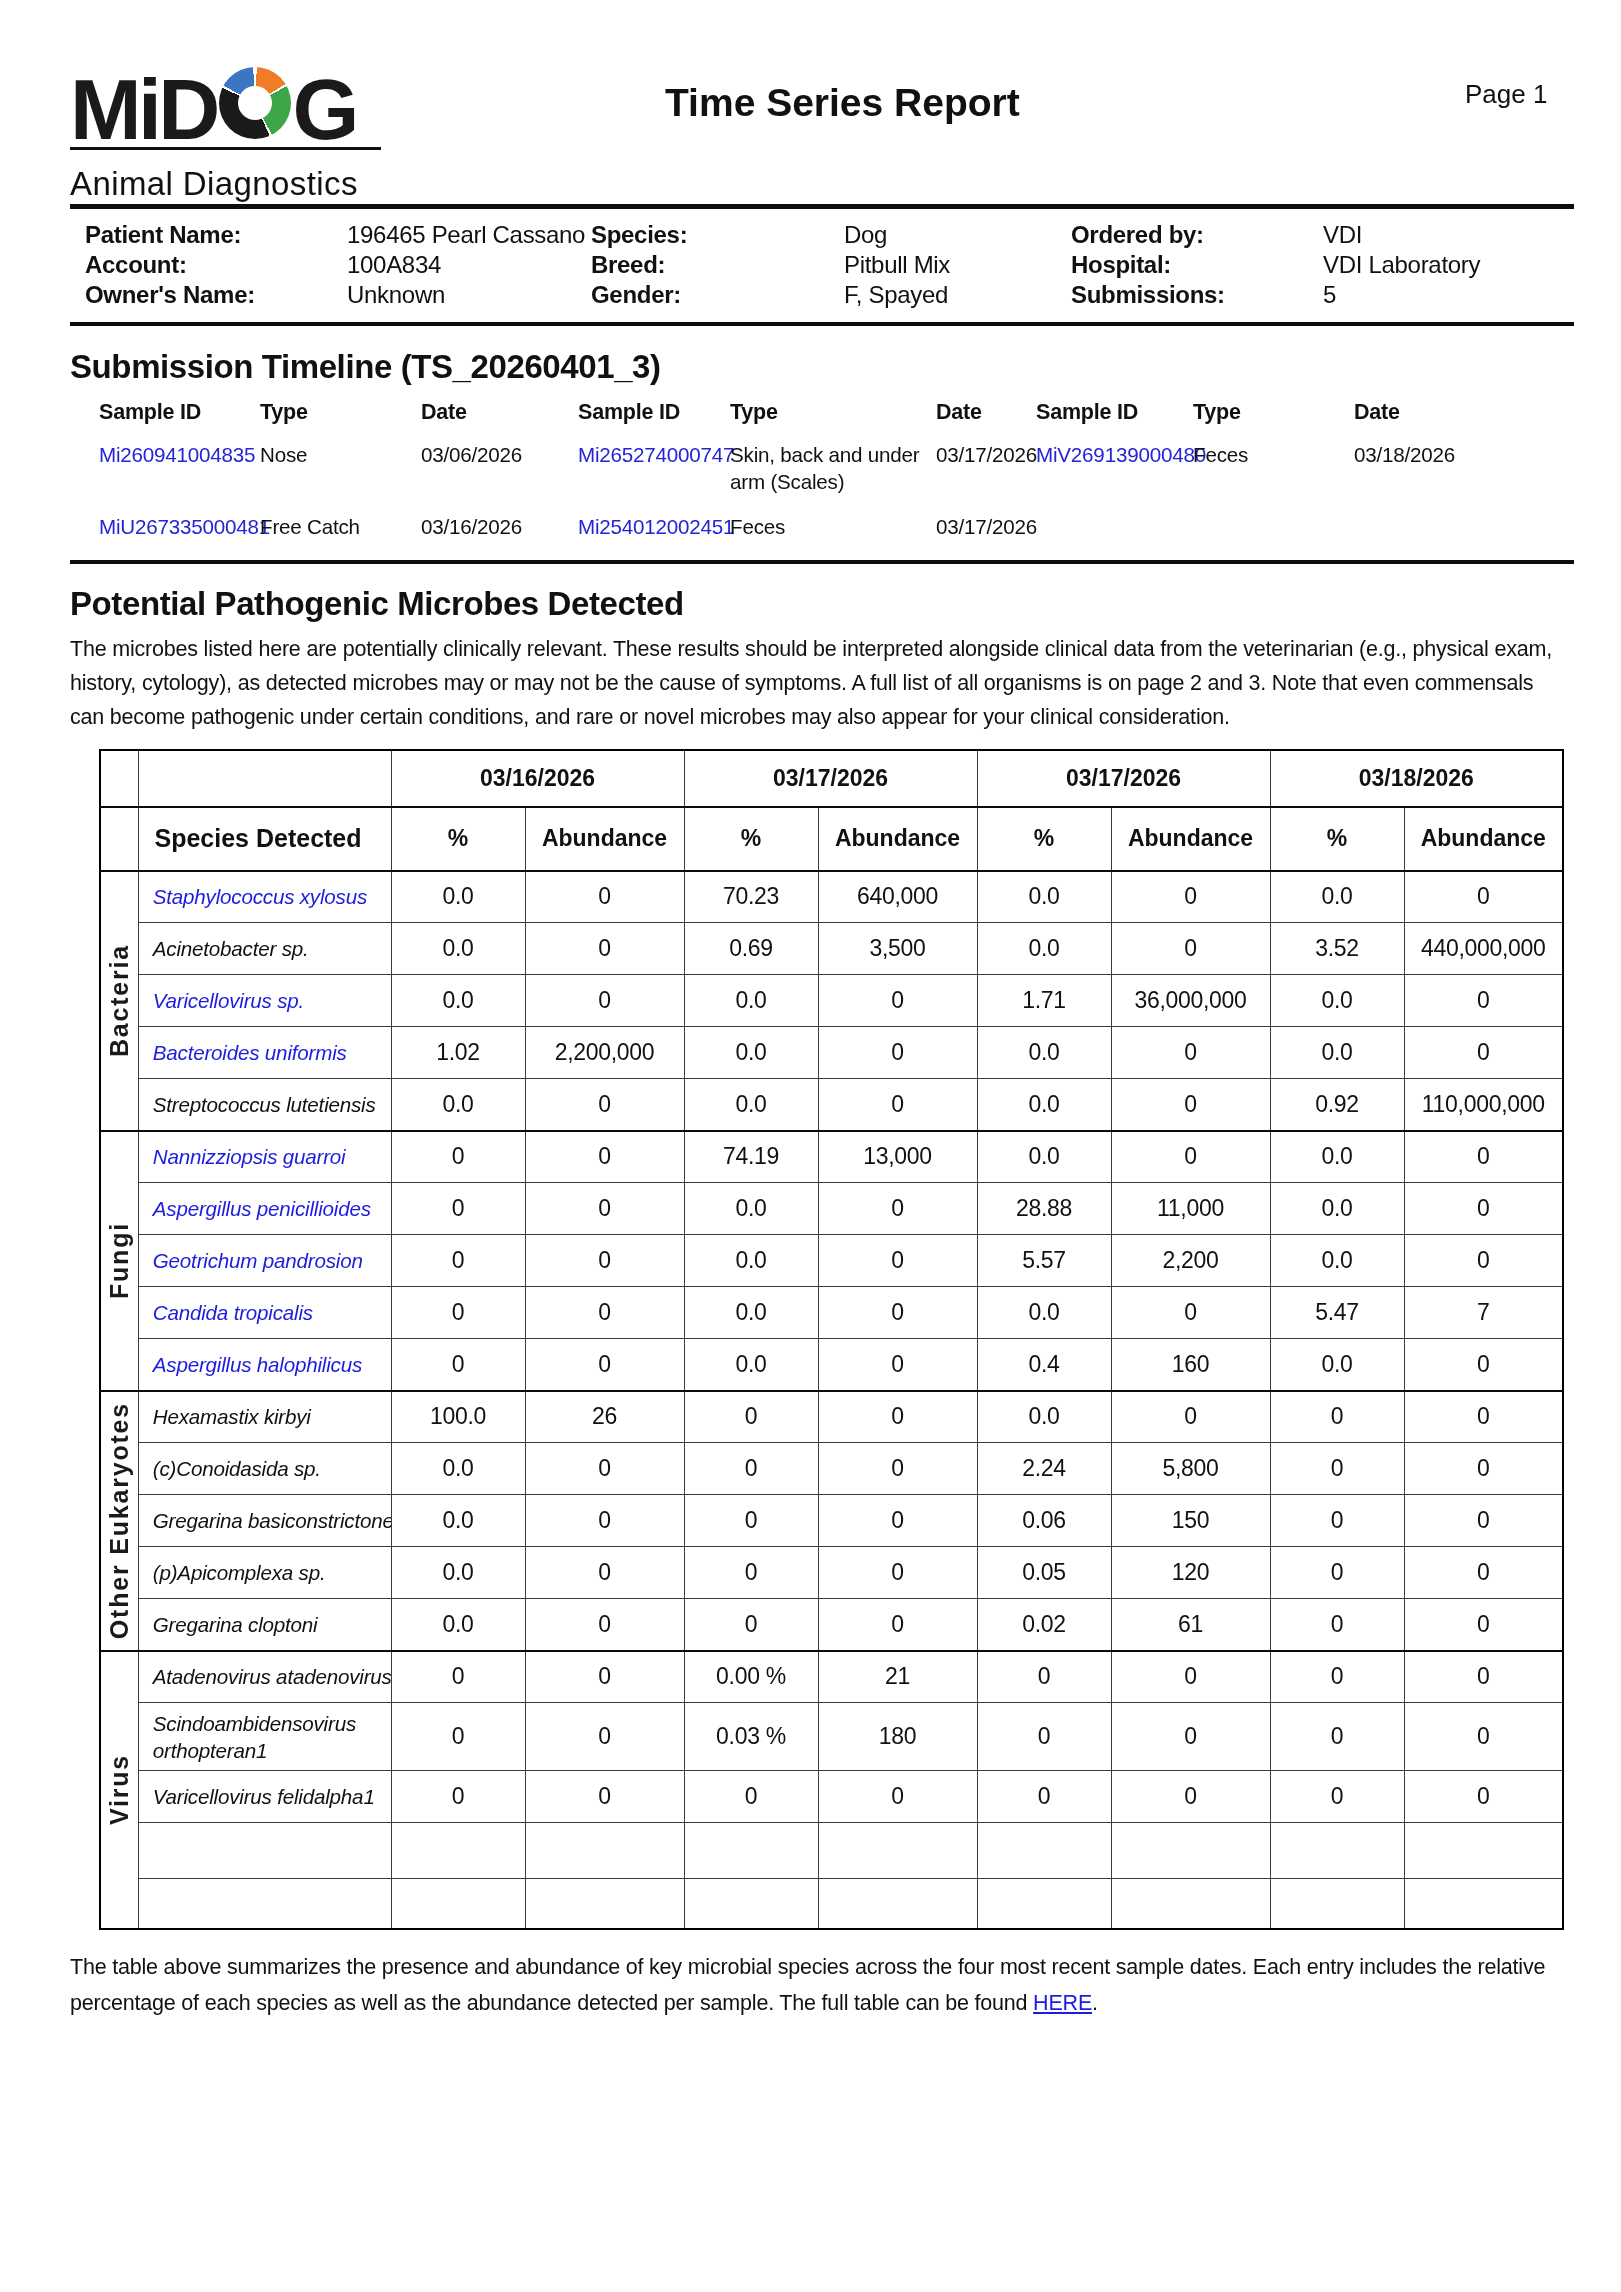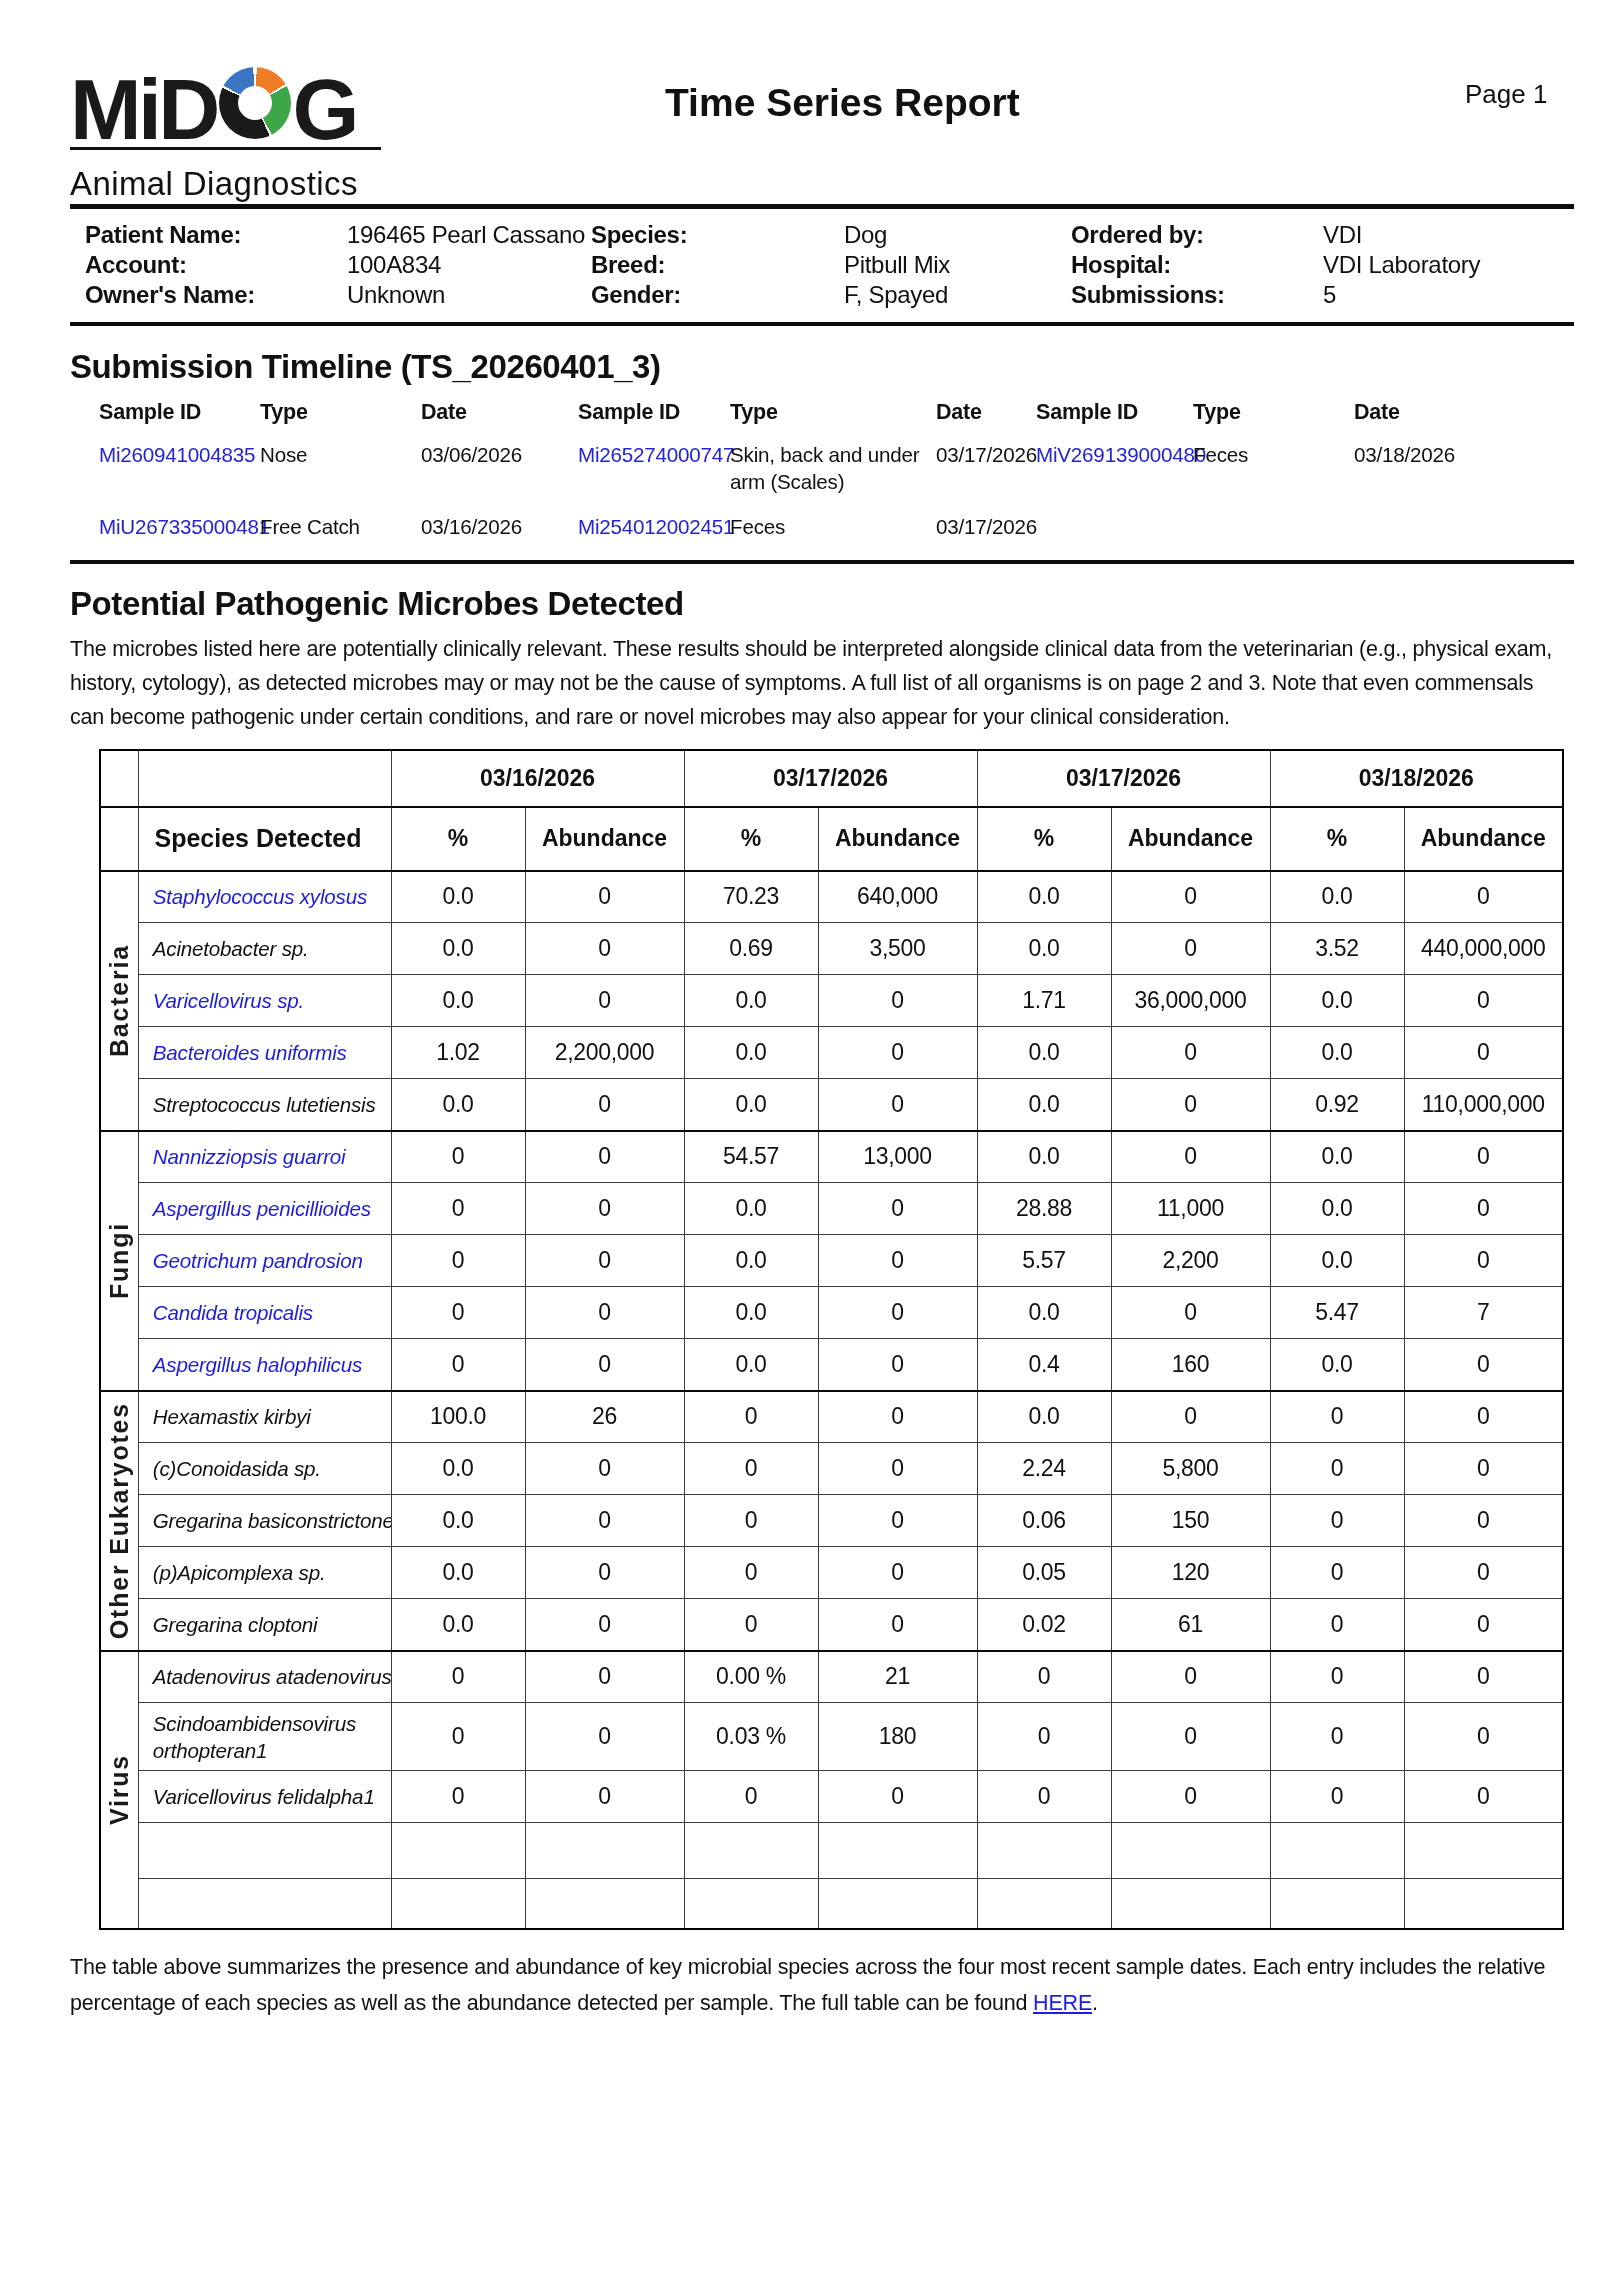--- a/index.html
+++ b/index.html
@@ -237,21 +237,21 @@
         <td class="val">0.92</td>
         <td class="val">110,000,000</td>
       </tr>
       <tr class="group-start">
         <td class="group" rowspan="5">
           <div class="rot">Fungi</div>
         </td>
         <td class="sp link">Nannizziopsis guarroi</td>
         <td class="val">0</td>
         <td class="val">0</td>
-        <td class="val">54.57</td>
+        <td class="val">74.19</td>
         <td class="val">13,000</td>
         <td class="val">0.0</td>
         <td class="val">0</td>
         <td class="val">0.0</td>
         <td class="val">0</td>
       </tr>
       <tr>
         <td class="sp link">Aspergillus penicillioides</td>
         <td class="val">0</td>
         <td class="val">0</td>

